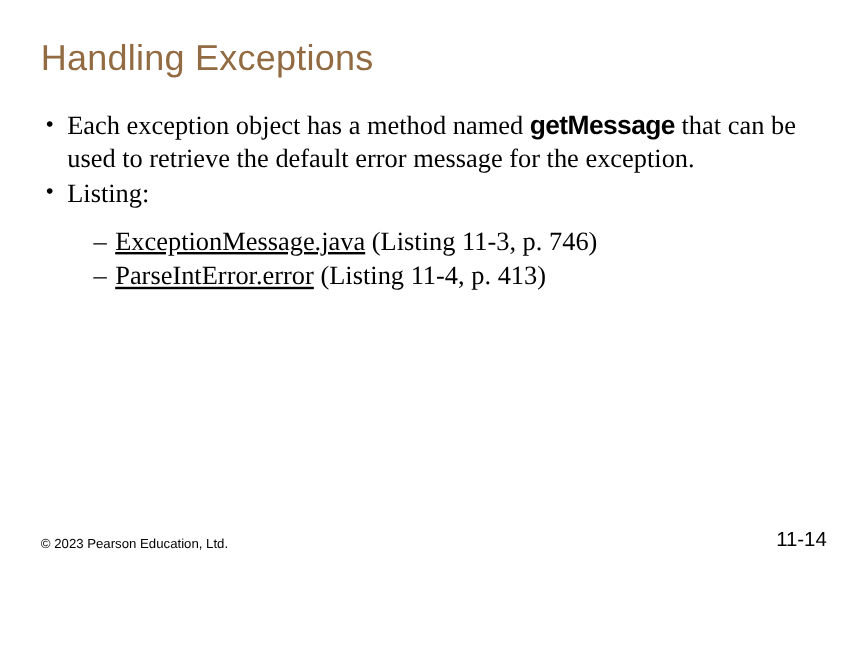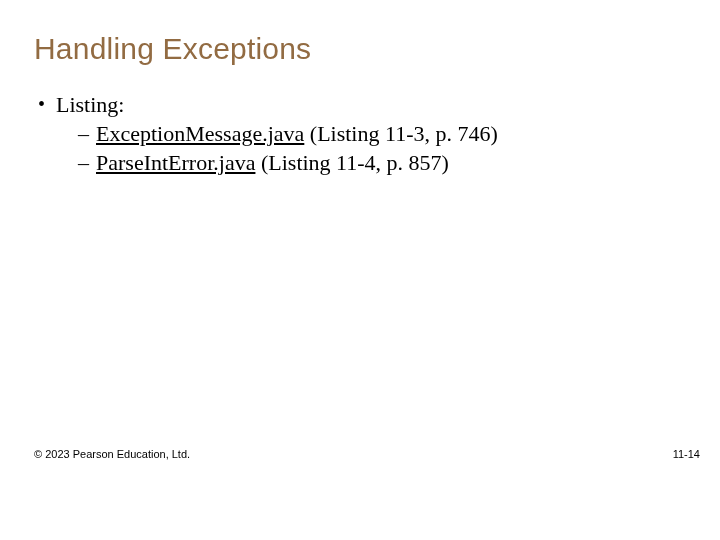--- a/index.html
+++ b/index.html
@@ -46,21 +46,21 @@
     margin-bottom: 2px;
   }
   .body ul.lvl1 > li::before {
     content: "•";
     position: absolute;
     left: 4px;
     top: 0;
     font-size: 20px;
   }
   .body ul.lvl2 {
-    margin-top: 2px;
+    margin-top: 14px;
   }
   .body ul.lvl2 > li {
     position: relative;
     padding-left: 40px;
     margin-bottom: 2px;
   }
   .body ul.lvl2 > li::before {
     content: "–";
     position: absolute;
     left: 22px;
@@ -79,45 +79,48 @@
   .footer-left {
     position: absolute;
     left: 34px;
     bottom: 20px;
     font-family: Arial, Helvetica, sans-serif;
     font-size: 11px;
     color: #000;
   }
   .footer-right {
     position: absolute;
-    right: 20px;
+    right: 31px;
     bottom: 20px;
     font-family: Arial, Helvetica, sans-serif;
-    font-size: 11px;
+    font-size: 17px;
     color: #000;
     margin-left: 28px;
   }
 </style>
 </head>
 <body>
 
 <div class="slide">
 
   <div class="title">Handling Exceptions</div>
 
   <div class="body">
     <ul class="lvl1">
       <li>
+        <span>Each exception object has a method named </span><span class="mono">getMessage</span><span> that can be used to retrieve the default error message for the exception.</span>
+      </li>
+      <li>
         <span>Listing:</span>
         <ul class="lvl2">
           <li>
             <span class="link">ExceptionMessage.java</span><span> (Listing 11-3, p. 746)</span>
           </li>
           <li>
-            <span class="link">ParseIntError.java</span><span> (Listing 11-4, p. 857)</span>
+            <span class="link">ParseIntError.error</span><span> (Listing 11-4, p. 413)</span>
           </li>
         </ul>
       </li>
     </ul>
   </div>
 
   <div class="footer-left">© 2023 Pearson Education, Ltd.</div>
   <div class="footer-right">11-14</div>
 
 </div>

